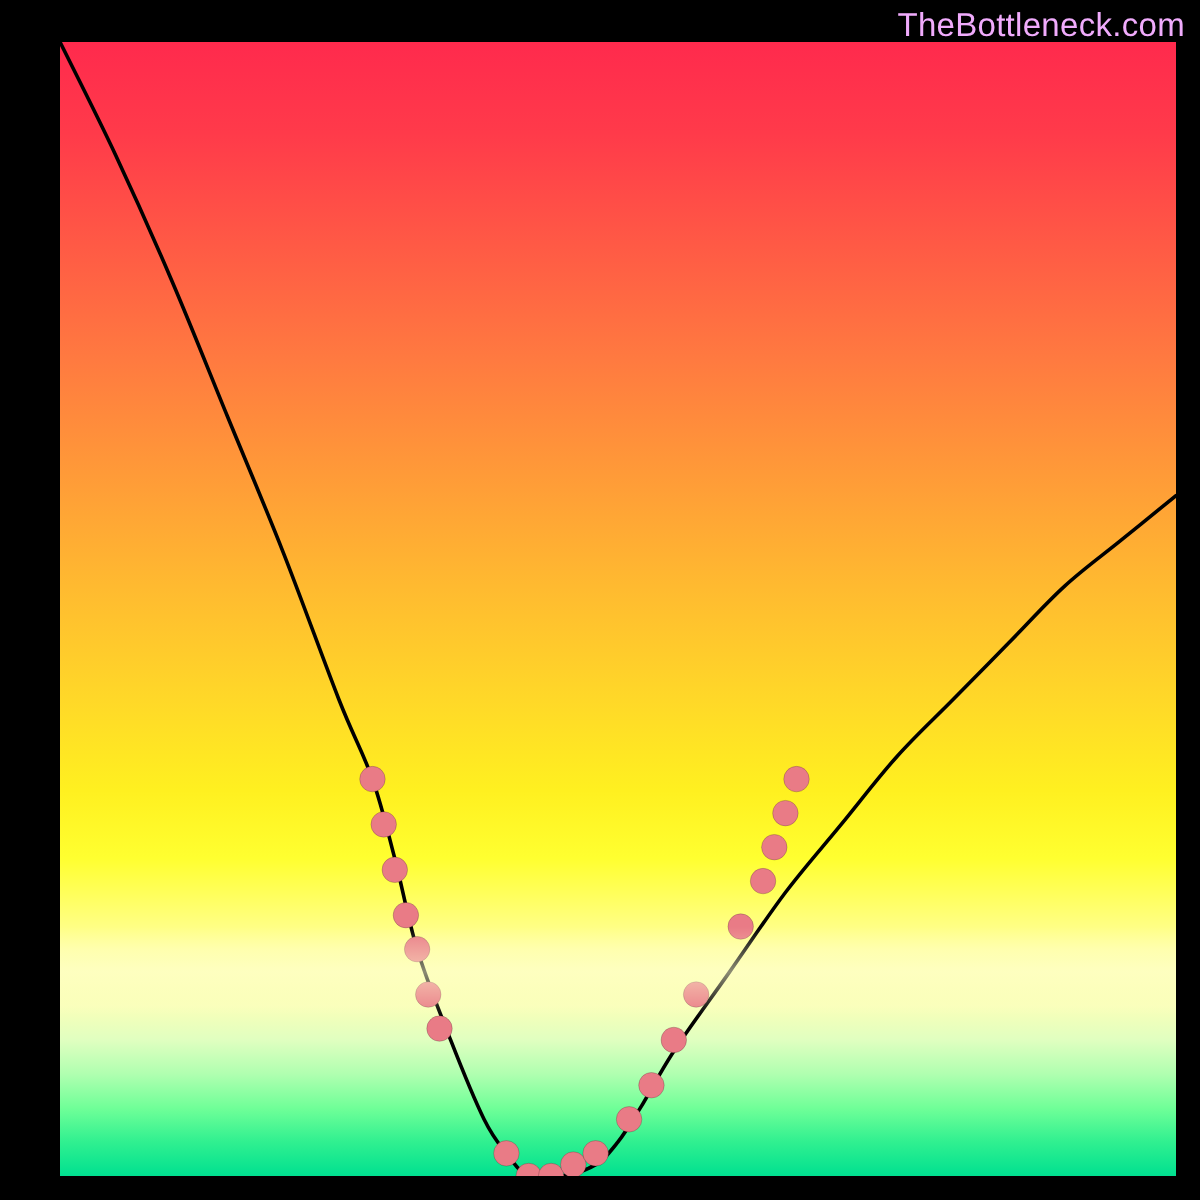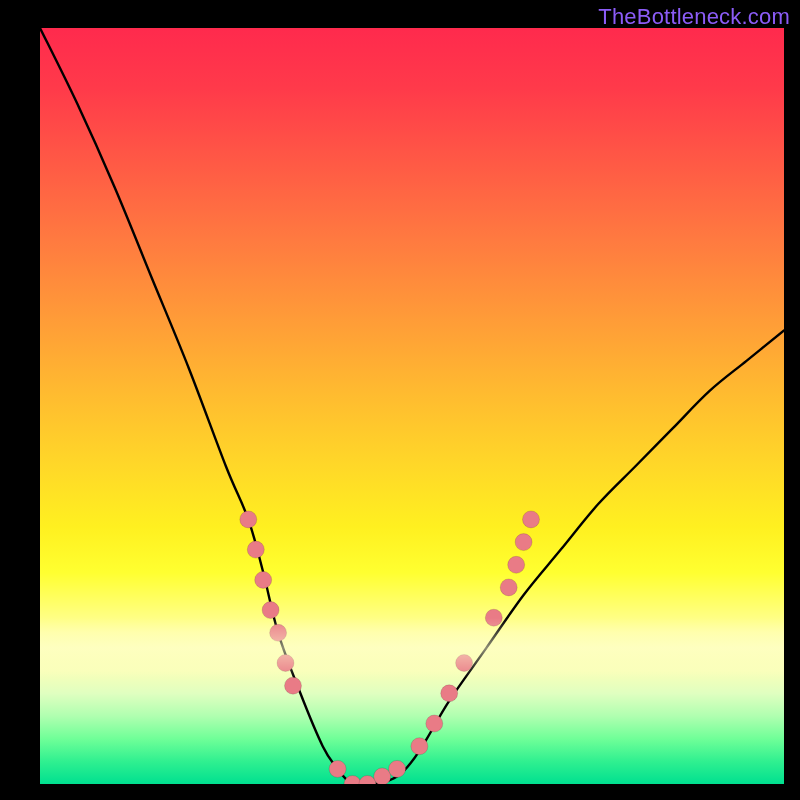--- a/index.html
+++ b/index.html
@@ -49,21 +49,21 @@
     left: 0; right: 0;
     top: 78%;
     height: 8%;
     background: linear-gradient(to bottom, rgba(255,255,200,0) 0%, rgba(255,255,210,0.55) 50%, rgba(255,255,200,0) 100%);
     pointer-events: none;
   }
   .watermark {
     position: absolute;
     top: 4px;
     right: 10px;
-    color: #8b5cf6;
+    color: #f0abfc;
     font-size: 22px;
     font-weight: 500;
     letter-spacing: 0.2px;
   }
   svg.curve {
     position: absolute;
     left: 0;
     top: 0;
     width: 744px;
     height: 756px;

